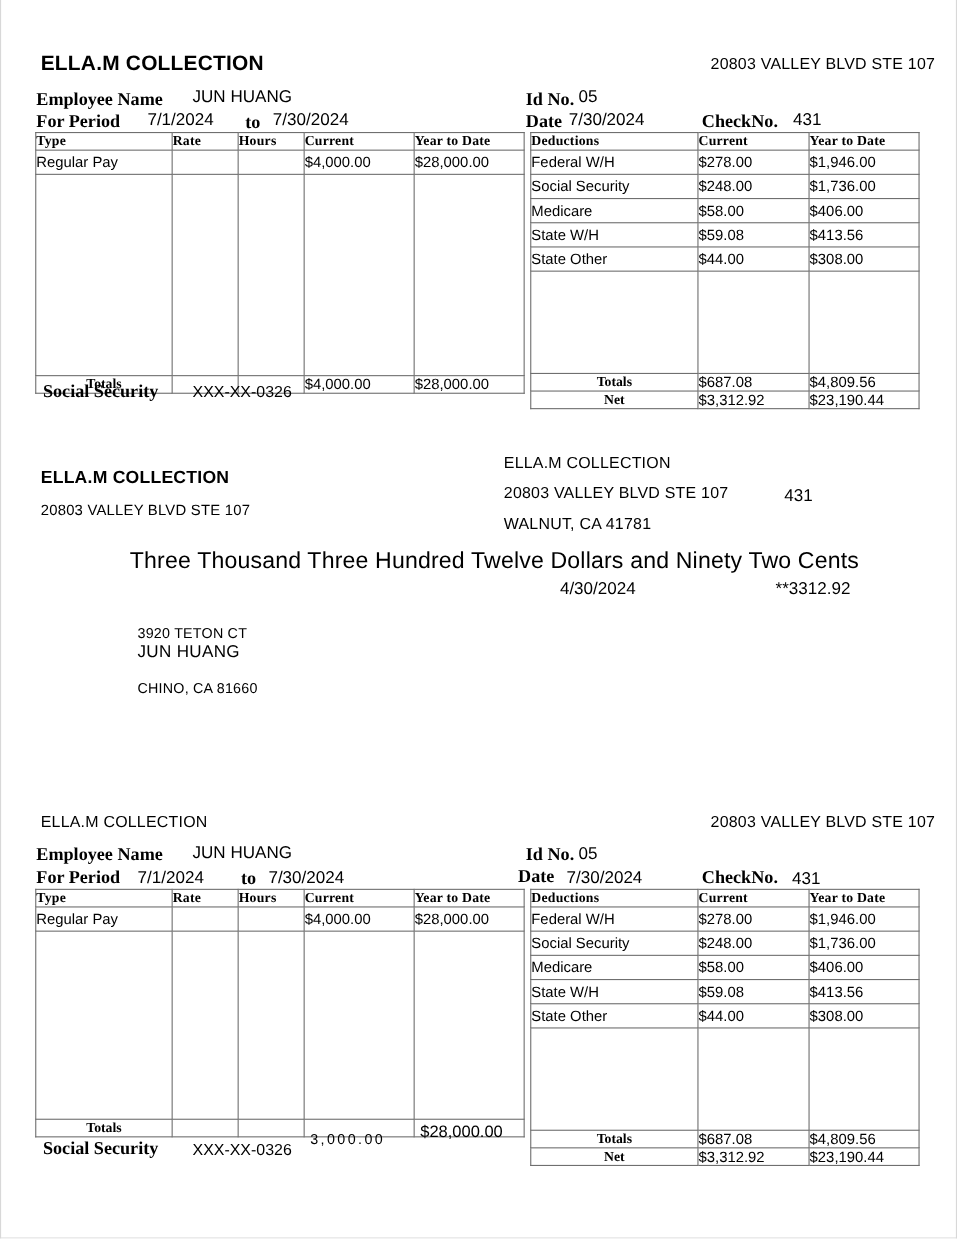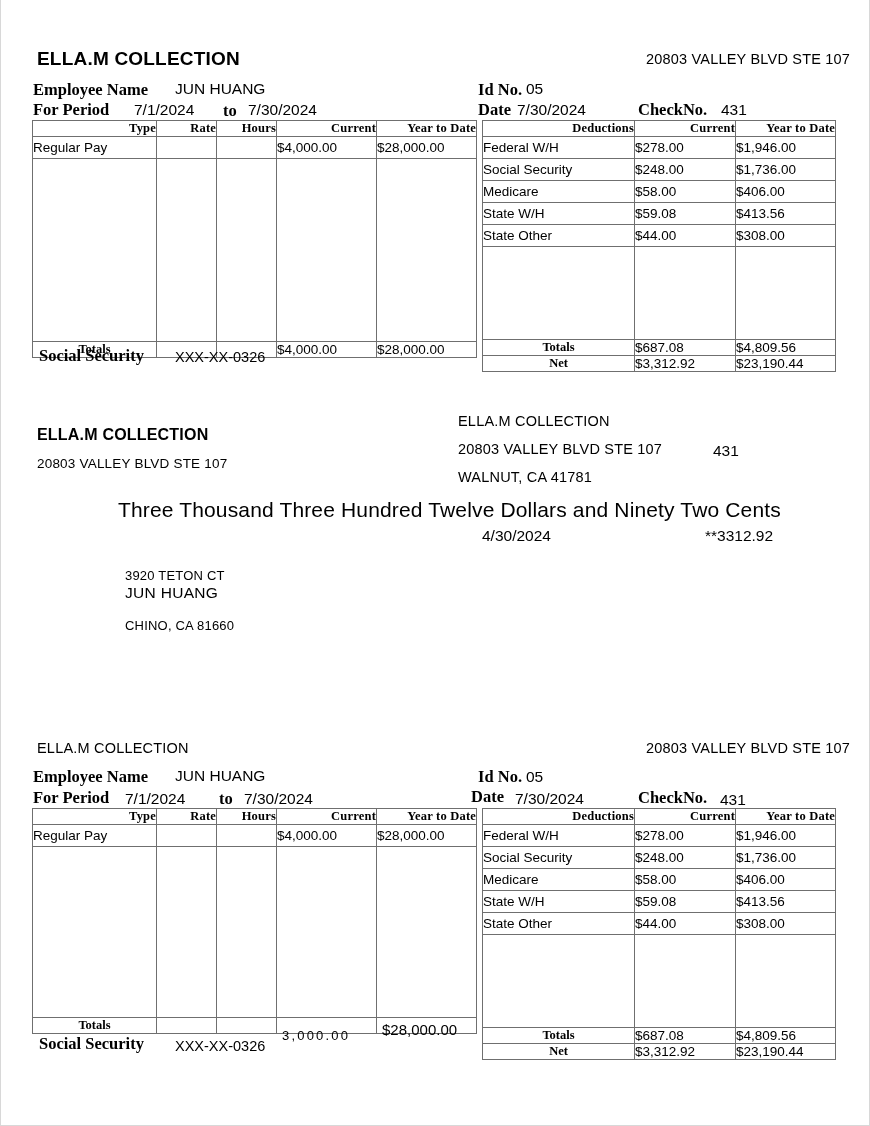--- a/index.html
+++ b/index.html
@@ -64,21 +64,21 @@
   .stub-table td, .stub-table th {
     border: 1px solid #6f6f6f;
     padding: 0;
     vertical-align: top;
     background: #fff;
   }
   .stub-table th {
     font-family: "Liberation Serif", "DejaVu Serif", serif;
     font-weight: bold;
     font-size: 12.5px;
-    text-align: right;
+    text-align: left;
     height: 15px;
     line-height: 15px;
     letter-spacing: 0.2px;
   }
   .cell-txt {
     font-family: "Liberation Sans", sans-serif;
     font-size: 13.5px;
     padding-left: 8px;
     line-height: 21px;
     white-space: nowrap;
@@ -264,21 +264,21 @@
     <div class="abs addr-13" style="left:36px; top:456px;">20803 VALLEY BLVD STE  107</div>
 
     <div class="abs addr-14" style="left:457px; top:413px;">ELLA.M COLLECTION</div>
     <div class="abs addr-14" style="left:457px; top:441px;">20803 VALLEY BLVD STE  107</div>
     <div class="abs addr-14" style="left:457px; top:469px;">WALNUT, CA 41781</div>
 
     <div class="abs check-no" style="left:712px; top:442px;">431</div>
 
     <div class="abs sans check-words" style="left:117px; top:498px;">Three Thousand Three Hundred Twelve Dollars and Ninety Two Cents</div>
 
-    <div class="abs sans check-date" style="left:481px; top:527px;">4/30/2024</div>
+    <div class="abs sans check-date" style="left:508px; top:527px;">4/30/2024</div>
     <div class="abs sans check-amt" style="left:692px; top:527px;">**3312.92</div>
 
     <div class="abs sans payee-name" style="left:124px; top:584px;">JUN  HUANG</div>
     <div class="abs sans payee-line" style="left:124px; top:568px;">3920 TETON CT</div>
     <div class="abs sans payee-line" style="left:124px; top:618px;">CHINO, CA 81660</div>
   </div>
 
   <div>
 
     <div class="abs addr-14" style="left:36px; top:740px;">ELLA.M COLLECTION</div>

